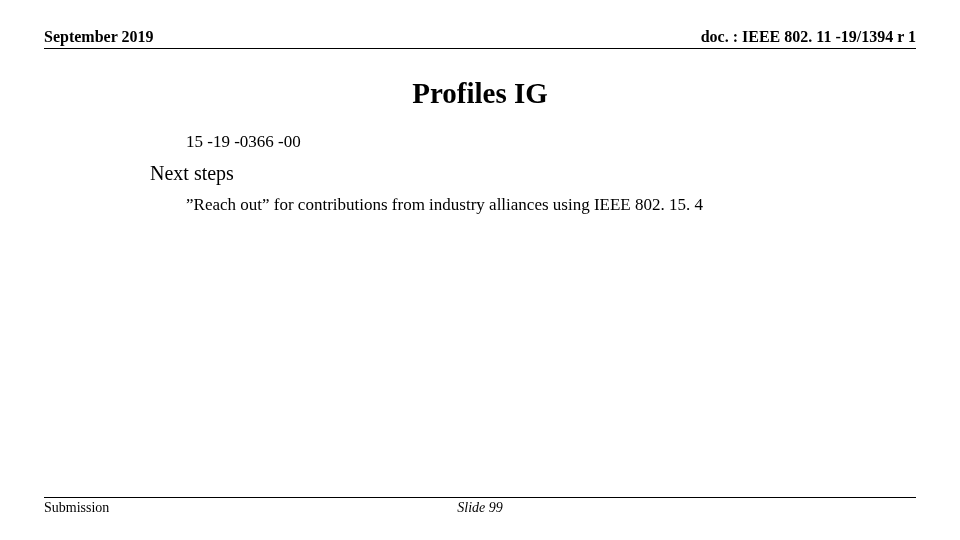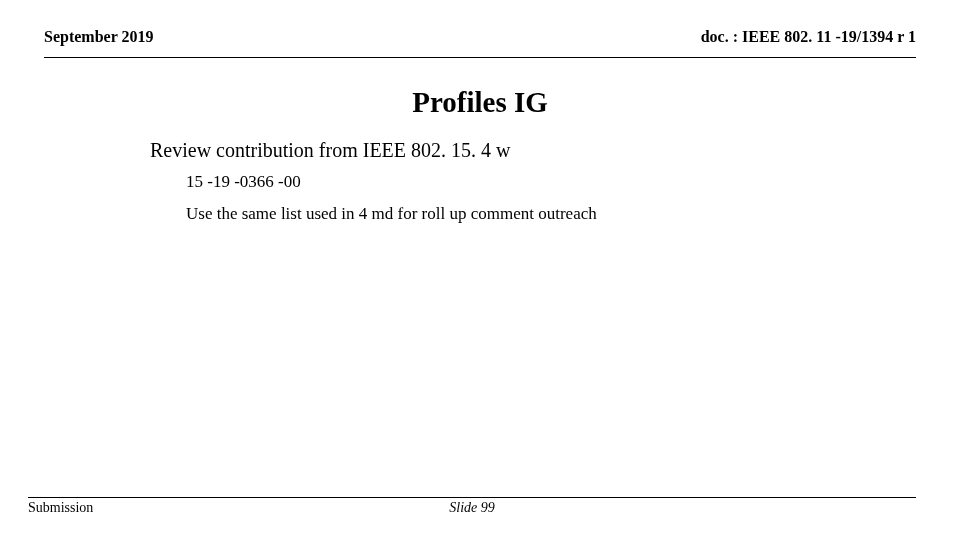--- a/index.html
+++ b/index.html
@@ -12,21 +12,21 @@
     position: relative;
   }
   .header-wrap {
     padding: 0 44px;
   }
   .header-inner {
     display: flex;
     justify-content: space-between;
     align-items: flex-end;
     border-bottom: 1.5px solid #000;
-    padding: 28px 0 11px 0;
+    padding: 28px 0 2px 0;
   }
   .date-text {
     font-weight: bold;
     font-size: 16px;
   }
   .doc-text {
     font-weight: bold;
     font-size: 16px;
     margin-left: 32px;
   }
@@ -46,21 +46,21 @@
   }
   .sub-item {
     font-size: 17px;
     margin-left: 36px;
     margin-top: 8px;
     line-height: 1.4;
   }
   .footer-wrap {
     position: absolute;
     bottom: 24px;
-    left: 28px;
+    left: 44px;
     right: 44px;
   }
   .footer-inner {
     border-top: 1.5px solid #000;
     display: flex;
     justify-content: space-between;
     align-items: flex-start;
     padding-top: 2px;
     font-size: 14px;
   }
@@ -77,24 +77,24 @@
 <div class="header-wrap">
   <div class="header-inner">
     <span class="date-text">September 2019</span>
     <span class="doc-text">doc. : IEEE 802. 11 -19/1394 r 1</span>
   </div>
 </div>
 
 <h1 class="title">Profiles IG</h1>
 
 <div class="content">
-  <div class="section-head">Review contribution from IEEE 802. 15. 4 w</div>
   <div class="sub-item">15 -19 -0366 -00</div>
 
-  <div class="sub-item">Use the same list used in 4 md for roll up comment outreach</div>
+  <div class="section-head">Next steps</div>
+  <div class="sub-item">”Reach out” for contributions from industry alliances using IEEE 802. 15. 4</div>
 </div>
 
 <div class="footer-wrap">
   <div class="footer-inner">
     <span>Submission</span>
     <span class="footer-center">Slide 99</span>
   </div>
 </div>
 
 </body></html>

